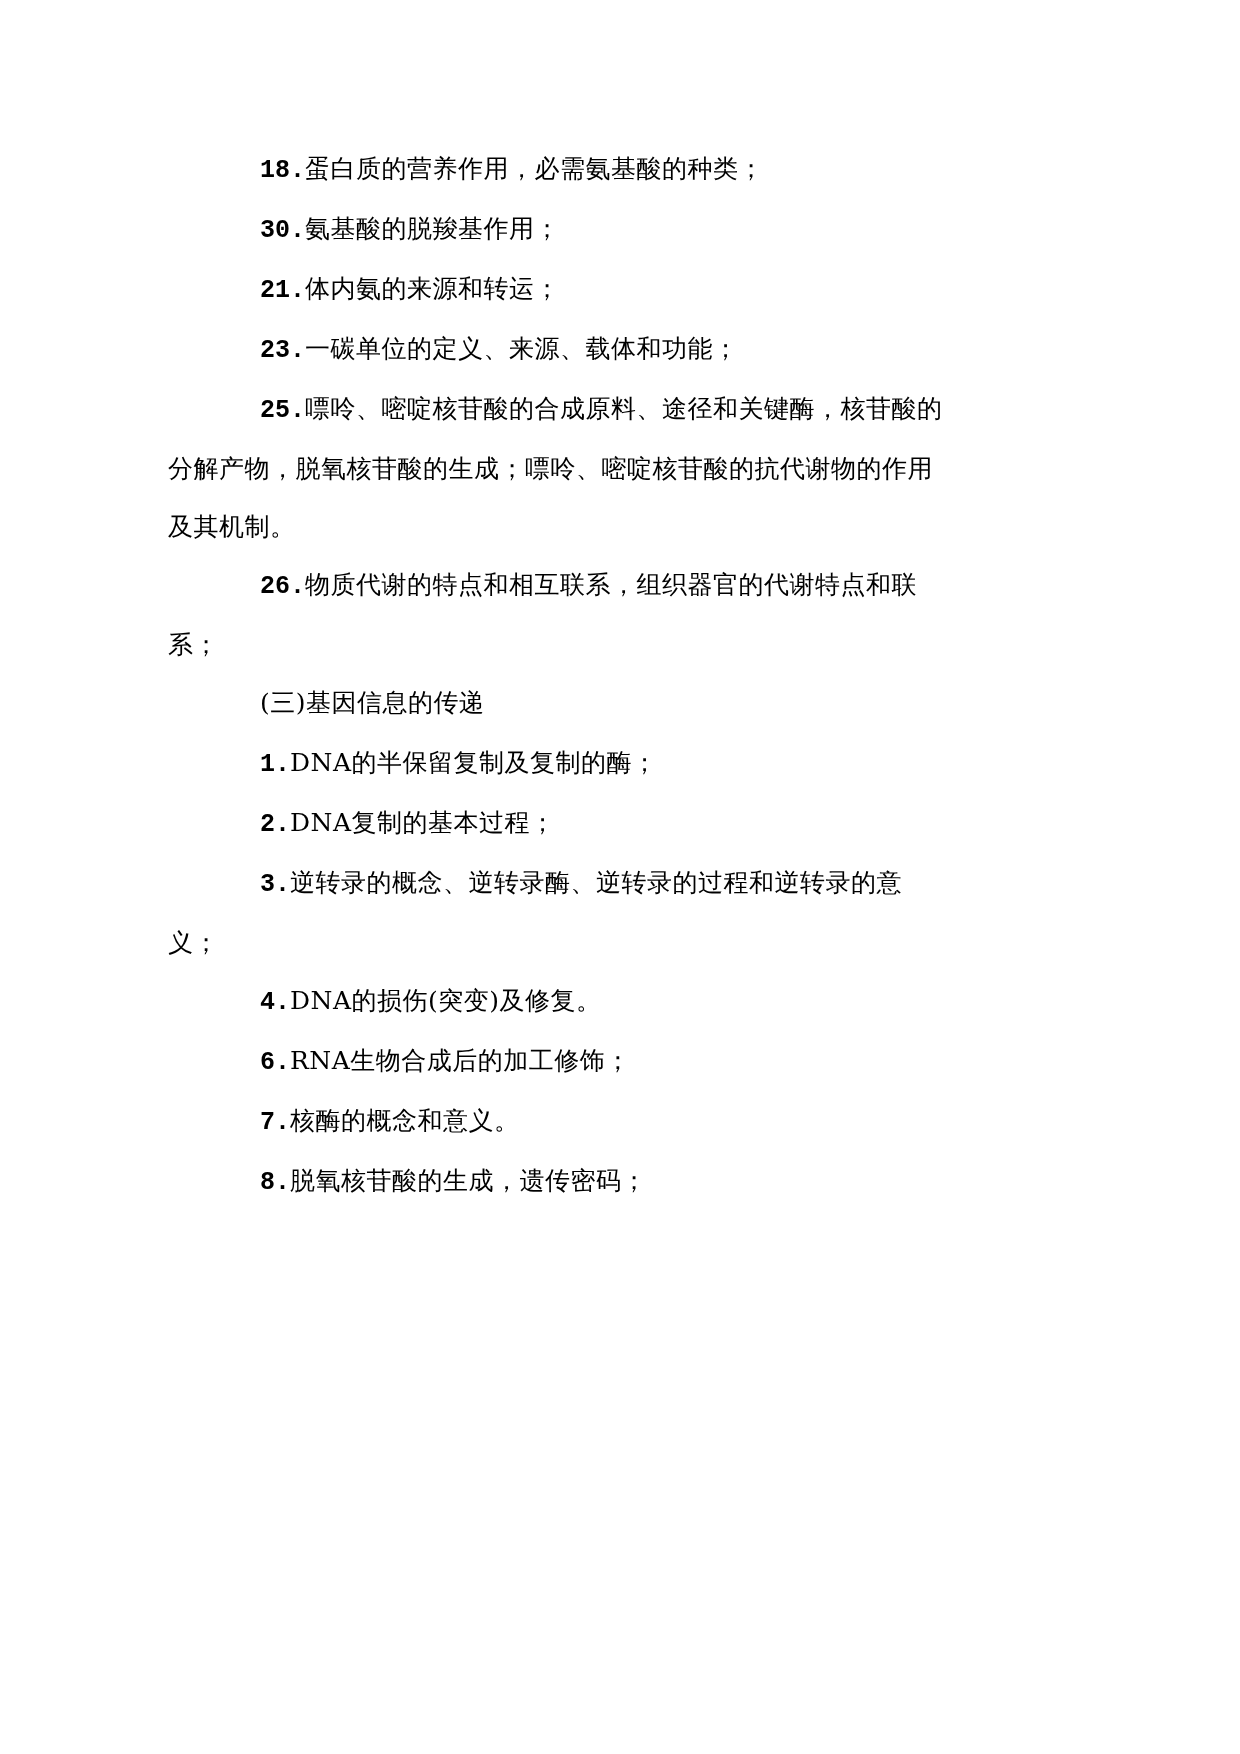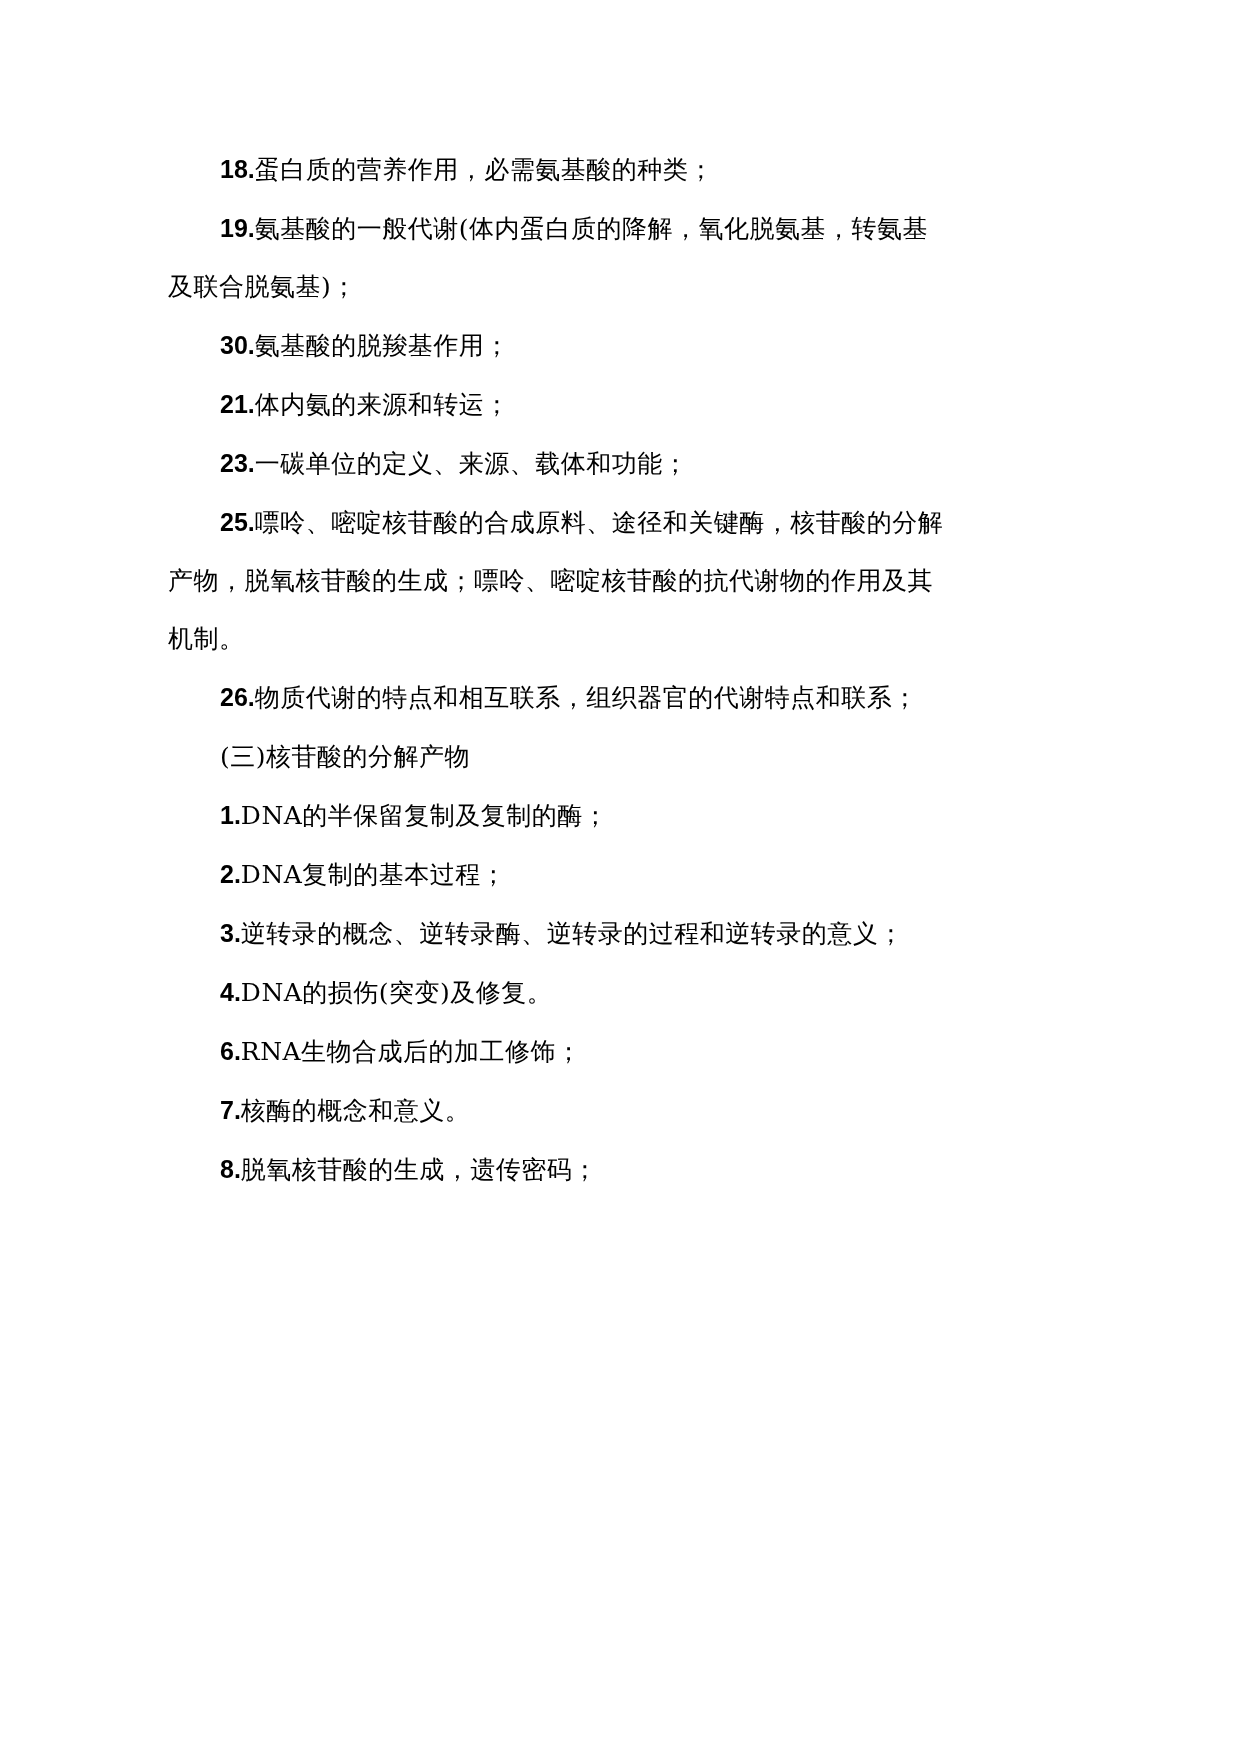--- a/index.html
+++ b/index.html
@@ -24,40 +24,40 @@
     .para {
       font-size: 25px;
       line-height: 58px;
       margin: 0;
       text-indent: 52px;
       letter-spacing: 0.5px;
       white-space: normal;
       word-break: break-all;
     }
     .para .num {
-      font-family: Liberation Sans, sans-serif;
+      font-family: Liberation Mono, monospace;
       font-weight: bold;
       letter-spacing: 0;
+      margin-left: 40px;
     }
     .para .txt {
       font-family: "DejaVu Serif", "Liberation Serif", serif;
     }
   </style>
 </head>
 <body>
 
 <div class="page">
   <p class="para"><span class="num">18.</span><span class="txt">蛋白质的营养作用，必需氨基酸的种类；</span></p>
-  <p class="para"><span class="num">19.</span><span class="txt">氨基酸的一般代谢(体内蛋白质的降解，氧化脱氨基，转氨基及联合脱氨基)；</span></p>
   <p class="para"><span class="num">30.</span><span class="txt">氨基酸的脱羧基作用；</span></p>
   <p class="para"><span class="num">21.</span><span class="txt">体内氨的来源和转运；</span></p>
   <p class="para"><span class="num">23.</span><span class="txt">一碳单位的定义、来源、载体和功能；</span></p>
   <p class="para"><span class="num">25.</span><span class="txt">嘌呤、嘧啶核苷酸的合成原料、途径和关键酶，核苷酸的分解产物，脱氧核苷酸的生成；嘌呤、嘧啶核苷酸的抗代谢物的作用及其机制。</span></p>
   <p class="para"><span class="num">26.</span><span class="txt">物质代谢的特点和相互联系，组织器官的代谢特点和联系；</span></p>
-  <p class="para"><span class="num"></span><span class="txt">(三)核苷酸的分解产物</span></p>
+  <p class="para"><span class="num"></span><span class="txt">(三)基因信息的传递</span></p>
   <p class="para"><span class="num">1.</span><span class="txt">DNA的半保留复制及复制的酶；</span></p>
   <p class="para"><span class="num">2.</span><span class="txt">DNA复制的基本过程；</span></p>
   <p class="para"><span class="num">3.</span><span class="txt">逆转录的概念、逆转录酶、逆转录的过程和逆转录的意义；</span></p>
   <p class="para"><span class="num">4.</span><span class="txt">DNA的损伤(突变)及修复。</span></p>
   <p class="para"><span class="num">6.</span><span class="txt">RNA生物合成后的加工修饰；</span></p>
   <p class="para"><span class="num">7.</span><span class="txt">核酶的概念和意义。</span></p>
   <p class="para"><span class="num">8.</span><span class="txt">脱氧核苷酸的生成，遗传密码；</span></p>
 </div>
 
 </body></html>

